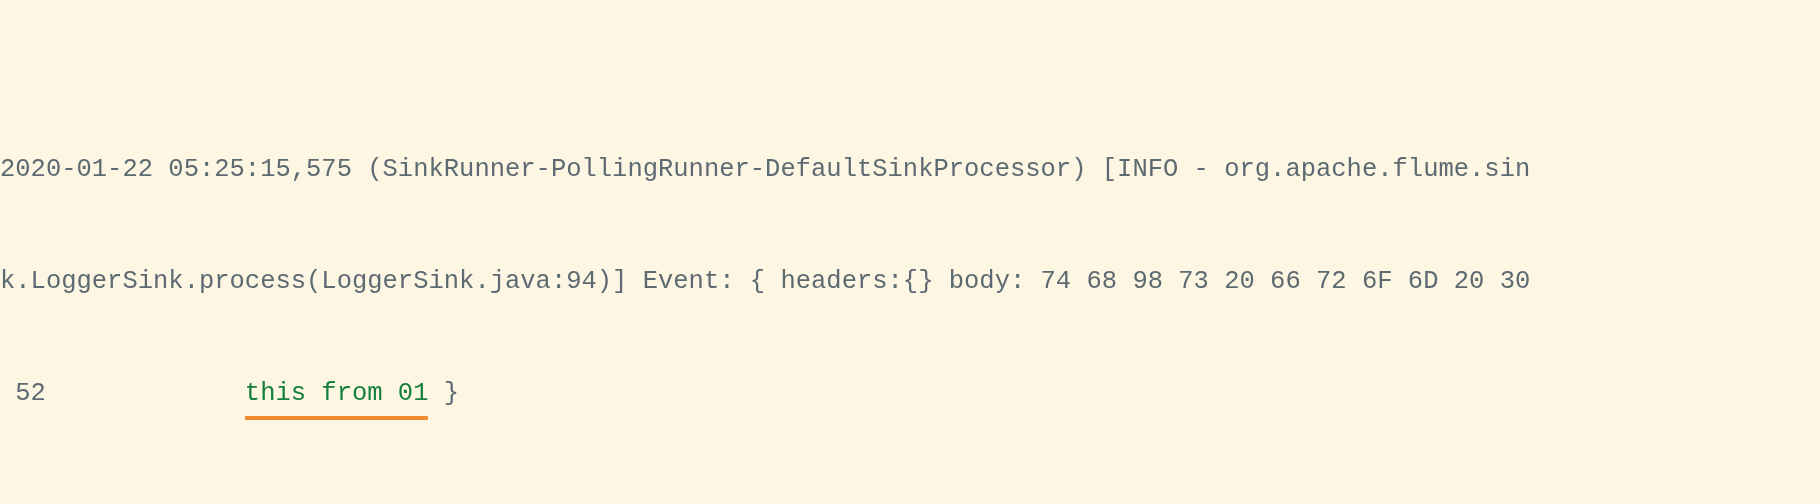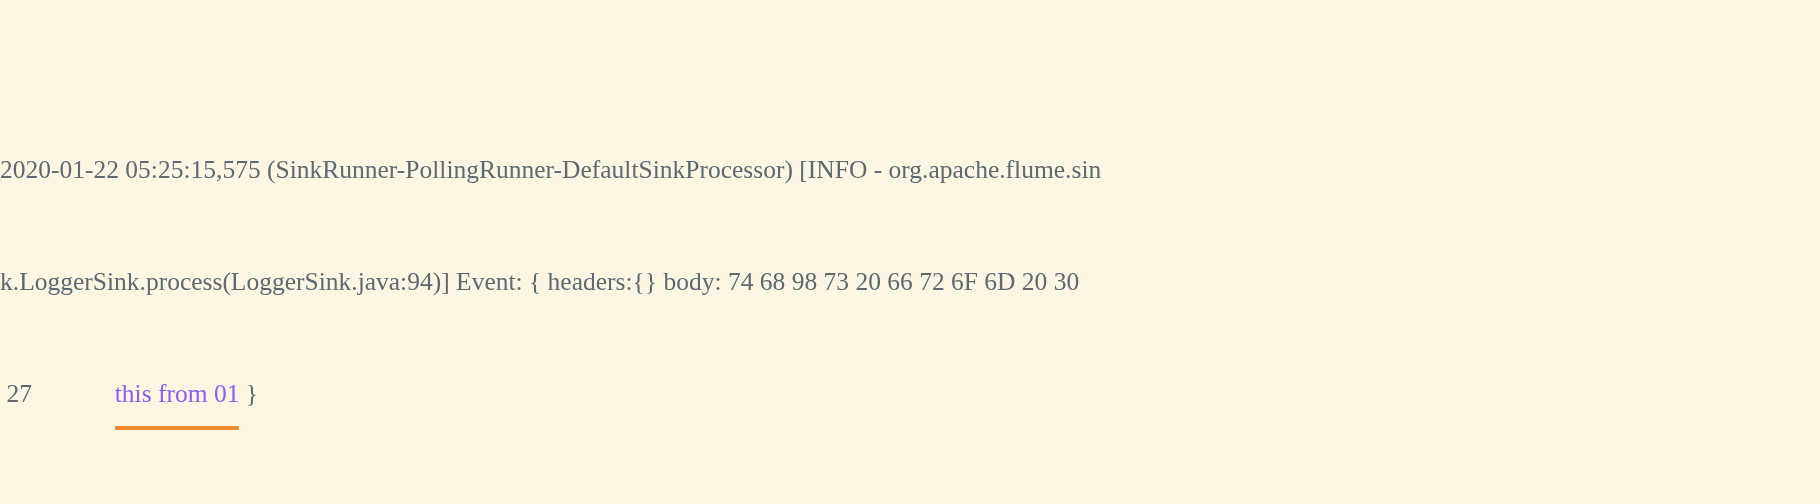--- a/index.html
+++ b/index.html
@@ -12,59 +12,59 @@
     height: 504px;
     background: #FDF6E3;
     overflow: hidden;
   }
   .console {
     box-sizing: border-box;
     width: 1820px;
     height: 504px;
     background: #FDF6E3;
     padding: 2px 0 0 0;
-    font-family: Liberation Serif, serif;
+    font-family: Liberation Mono, monospace;
     font-size: 25.5px;
     line-height: 37.3px;
     letter-spacing: 0px;
     color: #5D6A72;
     white-space: pre;
     -webkit-font-smoothing: antialiased;
   }
   .log-line {
     white-space: pre;
     height: 37.3px;
     display: block;
   }
   
   .hl {
     position: relative;
-    color: #8b5cf6;
-    padding-bottom: 18px;
+    color: #15803d;
+    padding-bottom: 8px;
   }
   .hl::after {
     content: "";
     position: absolute;
     left: 0;
     right: 0;
     bottom: -4px;
     height: 4px;
     background: #F08C2E;
     border-radius: 1px;
   }
 </style>
 </head>
 <body>
 
 <div class="console">
 
   
   <span class="log-line">2020-01-22 05:25:15,575 (SinkRunner-PollingRunner-DefaultSinkProcessor) [INFO - org.apache.flume.sin</span>
   <span class="log-line">k.LoggerSink.process(LoggerSink.java:94)] Event: { headers:{} body: 74 68 98 73 20 66 72 6F 6D 20 30</span>
-  <span class="log-line"><span> 27             </span><span class="hl">this from 01</span><span> }</span></span>
+  <span class="log-line"><span> 52             </span><span class="hl">this from 01</span><span> }</span></span>
 
   
   
   
   
 
   
   
   
   

